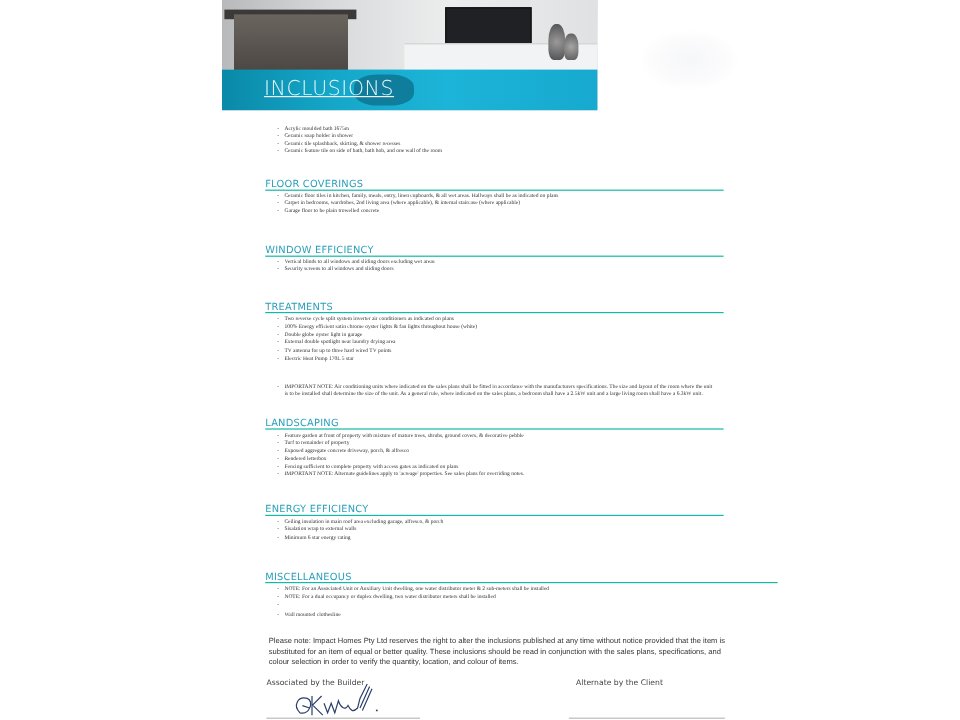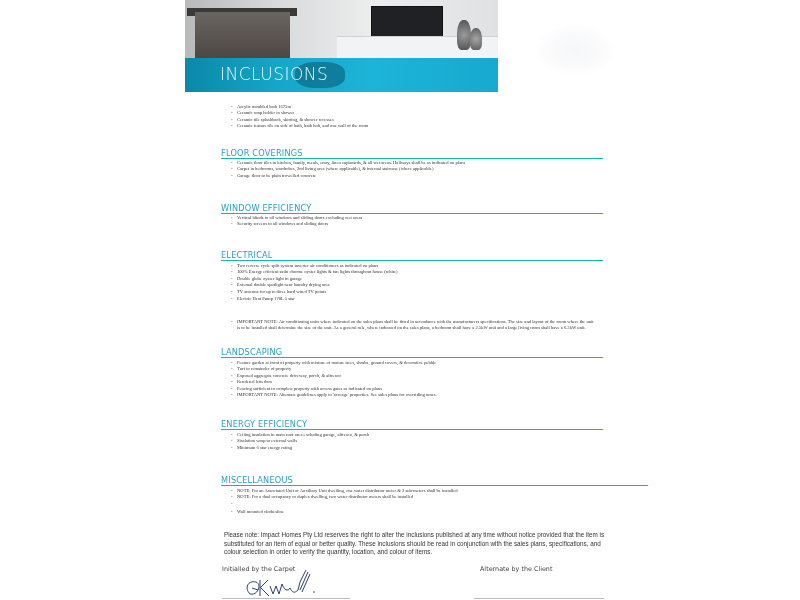--- a/index.html
+++ b/index.html
@@ -17,21 +17,21 @@
   .banner .unit { position:absolute; left:152px; top:36px; width:161px; height:22px; background:#f2f3f4; border-top:1px solid #d0d0d0; }
   .banner .vase1 { position:absolute; left:272px; top:20px; width:14px; height:30px; border-radius:45% 45% 30% 30%;
                    background:radial-gradient(circle,#9a9a9a,#4f4f4f); }
   .banner .vase2 { position:absolute; left:285px; top:28px; width:12px; height:22px; border-radius:45% 45% 30% 30%;
                    background:radial-gradient(circle,#a5a5a5,#5a5a5a); }
   .banner .cyan { position:absolute; left:0; top:58px; width:100%; height:34px;
                   background:linear-gradient(90deg,#0a89a8 0%,#15a7c9 30%,#1cb4d8 60%,#17a9cf 100%); }
   .banner .cushion { position:absolute; left:110px; top:62px; width:50px; height:26px; border-radius:40%;
                      background:#0c6e8a; opacity:.75; }
   .banner .title { position:absolute; left:35px; top:64px; font-family:"DejaVu Sans", sans-serif;
-                   font-size:17px; color:#e9f6fa; letter-spacing:0.5px; font-weight:300; }
+                   font-size:17px; color:#e9f6fa; letter-spacing:0.5px; font-weight:300;text-decoration:underline; }
 
   .ghost { position:absolute; left:535px; top:25px; width:80px; height:50px; border-radius:50%;
            background:radial-gradient(ellipse,#f6f7fa 0%,#fbfbfc 50%,#ffffff 75%); }
 
   .list { position:absolute; left:237px; margin:0; padding:0; list-style:none; font-size:4.6px; line-height:6.4px; color:#333; }
   .list li { position:relative; white-space:nowrap; }
   .list li::before { content:"-"; position:absolute; left:-6px; color:#555; }
   .list li.para { white-space:normal; width:360px; }
 
   .section-head { position:absolute; left:221px; width:382px; border-bottom:1px solid #14b8a6; height:11px; }
@@ -80,21 +80,21 @@
 
 <div class="section-head" style="top:202px;">
   <span>WINDOW EFFICIENCY</span>
 </div>
 <ul class="list" style="top:215px;">
   <li>Vertical blinds to all windows and sliding doors excluding wet areas</li>
   <li>Security screens to all windows and sliding doors</li>
 </ul>
 
 <div class="section-head" style="top:249px;">
-  <span>ELECTRICAL</span>
+  <span>TREATMENTS</span>
 </div>
 <ul class="list" style="top:263px;">
   <li>Two reverse cycle split system inverter air conditioners as indicated on plans</li>
   <li>100% Energy efficient satin chrome oyster lights &amp; fan lights throughout house (white)</li>
   <li>Double globe oyster light in garage</li>
   <li>External double spotlight near laundry drying area</li>
   <li>TV antenna for up to three hard wired TV points</li>
   <li style="margin-top:1px;">Electric Heat Pump 170L 5 star</li>
 </ul>
 <ul class="list" style="top:319px;">
@@ -127,21 +127,21 @@
 </div>
 <ul class="list" style="top:488px;">
   <li>NOTE: For an Associated Unit or Auxiliary Unit dwelling, one water distributor meter &amp; 2 sub-meters shall be installed</li>
   <li>NOTE: For a dual occupancy or duplex dwelling, two water distributor meters shall be installed</li>
   <li style="height:7px;"></li>
   <li style="margin-top:1px;">Wall mounted clothesline</li>
 </ul>
 
 <div class="note">Please note: Impact Homes Pty Ltd reserves the right to alter the inclusions published at any time without notice provided that the item is substituted for an item of equal or better quality. These inclusions should be read in conjunction with the sales plans, specifications, and colour selection in order to verify the quantity, location, and colour of items.</div>
 
-<div class="initial" style="left:222px; top:565px;">Initialled by the Carpet</div>
+<div class="initial" style="left:222px; top:565px;">Associated by the Builder</div>
 <div class="initial" style="left:480px; top:565px;">Alternate by the Client</div>
 
 <svg class="signature" viewBox="0 0 80 32" aria-label="signature">
   <path d="M8 26 C2 20, 6 12, 14 14 C20 16, 16 28, 8 26 Z M10 20 L16 22" fill="none" stroke="#2c3f6b" stroke-width="1"></path>
   <path d="M18 12 L18 28 M18 20 L26 12 M19 20 L27 28" fill="none" stroke="#2c3f6b" stroke-width="1"></path>
   <path d="M28 18 L31 26 L34 18 L37 26 L40 16 C42 22, 46 24, 48 20 C50 24, 52 26, 56 22 L58 14 L64 2 M58 22 L66 4 M60 24 L68 6" fill="none" stroke="#2c3f6b" stroke-width="1"></path>
   <circle cx="72" cy="24" r="0.8" fill="#2c3f6b"></circle>
 </svg>
 
 <div class="sig-line" style="left:222px; top:598px; width:128px;"></div>

